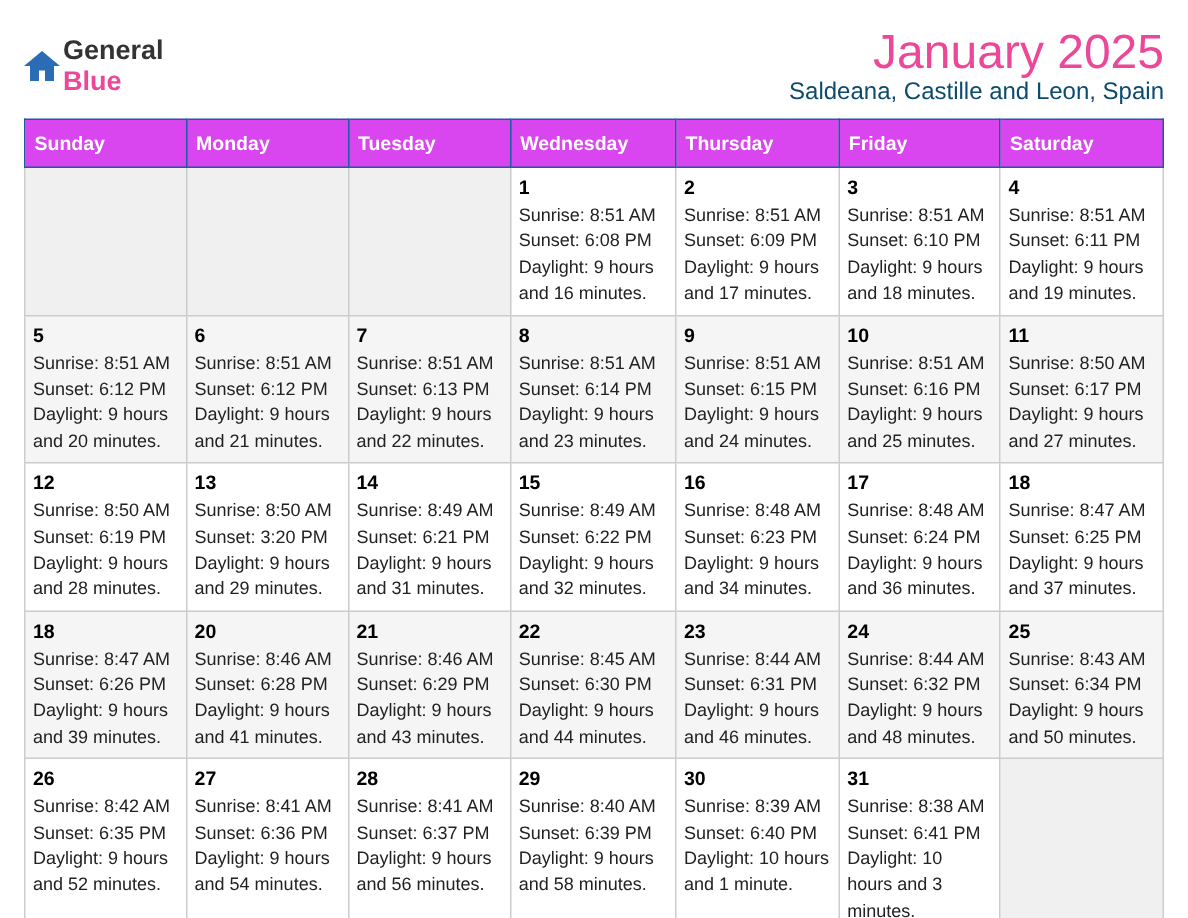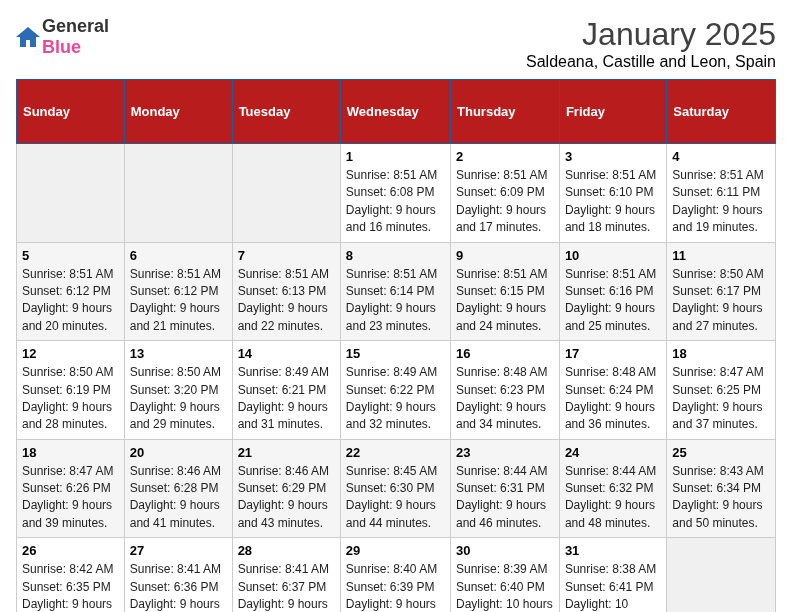--- a/index.html
+++ b/index.html
@@ -6,21 +6,21 @@
     body {
       font-family: Arial, sans-serif;
       background: #fff;
       width: 792px;
       min-height: 612px;
       padding: 16px;
     }
     .header-area {
       display: flex;
       justify-content: space-between;
-      align-items: flex-start;
+      align-items: center;
       margin-bottom: 8px;
     }
     .logo {
       display: flex;
       align-items: center;
     }
     .logo-text-general {
       font-size: 18px;
       font-weight: bold;
       color: #333;
@@ -34,35 +34,35 @@
       width: 24px;
       height: 20px;
       margin-right: 2px;
     }
     .title-area {
       text-align: right;
     }
     .main-title {
       font-size: 32px;
       font-weight: normal;
-      color: #404040;
+      color: #ec4899;
     }
     .subtitle {
       font-size: 16px;
-      color: #000000;
+      color: #0c4a6e;
     }
     table {
       width: 100%;
       border-collapse: collapse;
       font-size: 11px;
     }
     thead tr th {
-      background-color: #b91c1c;
+      background-color: #d946ef;
       color: #fff;
-      padding: 24px 6px;
+      padding: 8px 6px;
       text-align: left;
       font-size: 13px;
       font-weight: bold;
       border: 1px solid #1a5da0;
     }
     tbody tr td {
       border: 1px solid #ccc;
       vertical-align: top;
       padding: 5px 5px;
       width: 113px;

